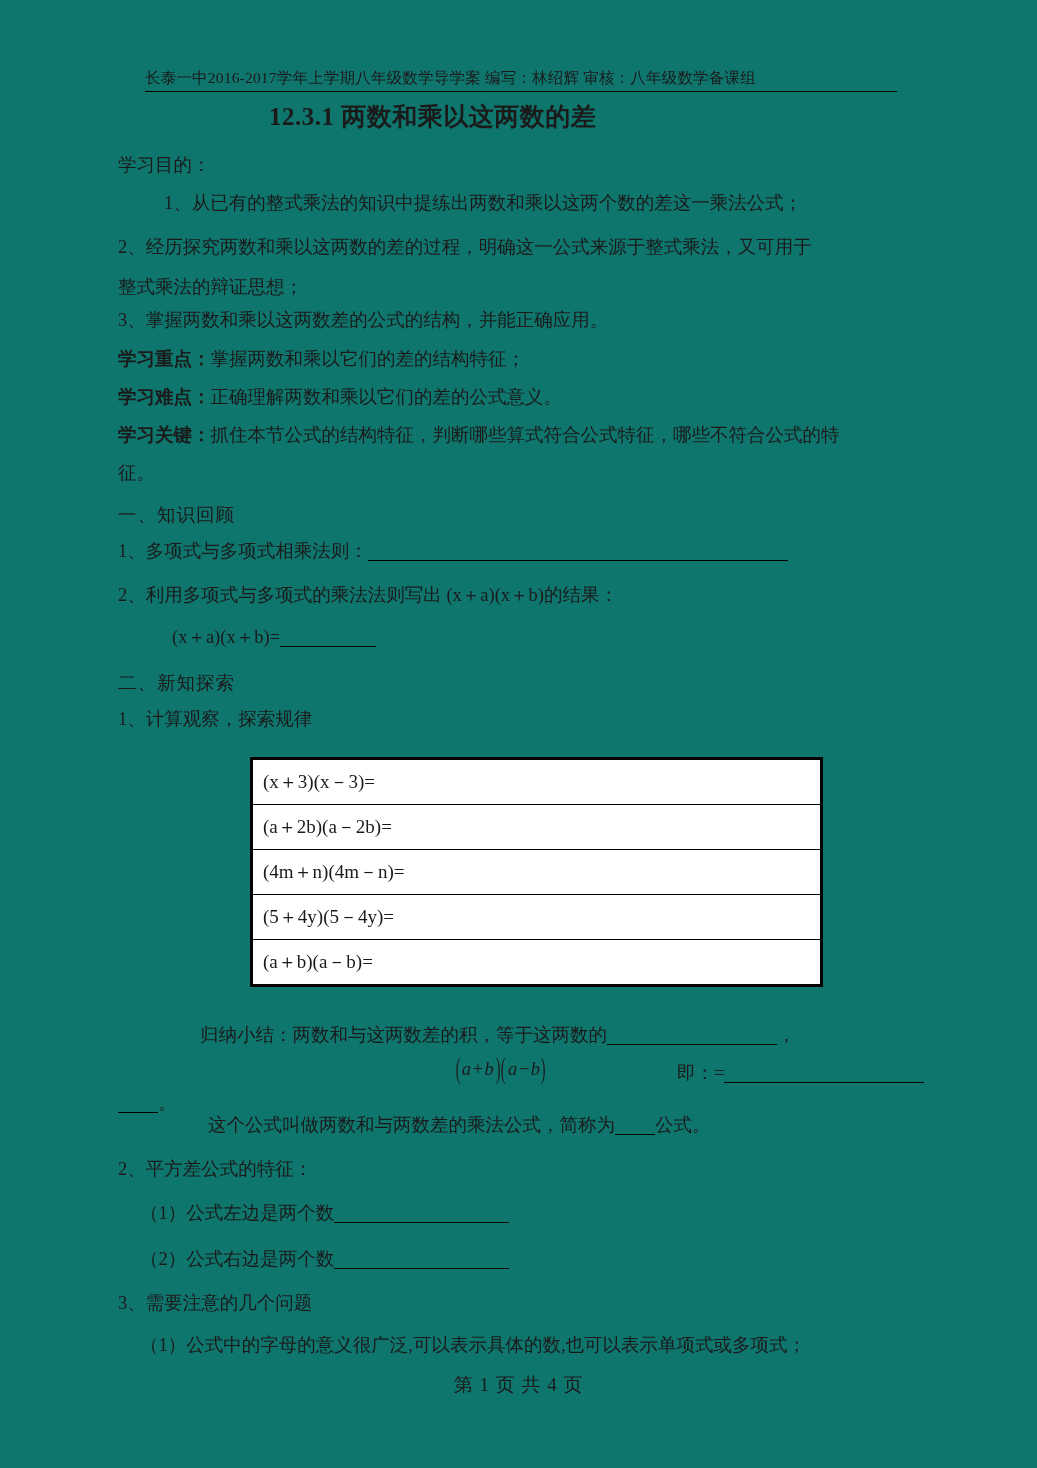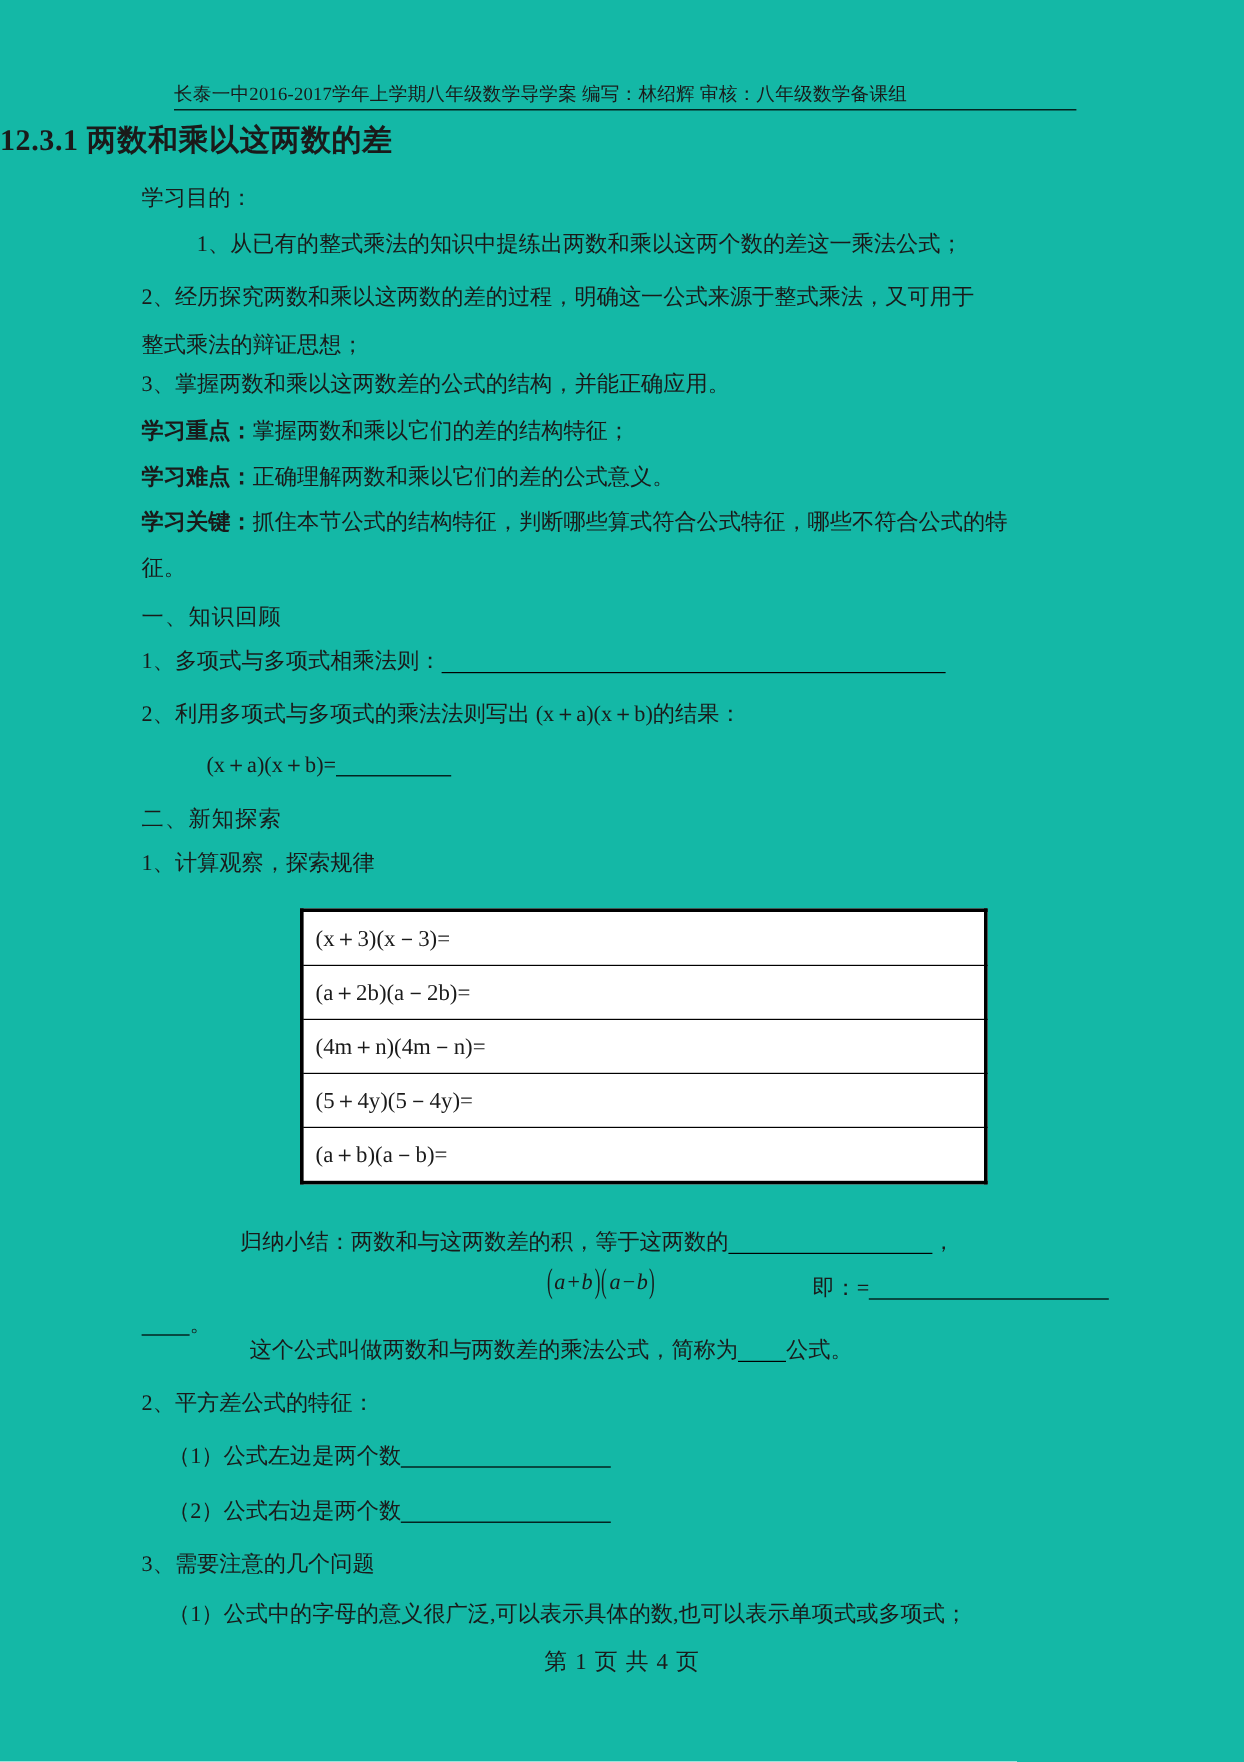--- a/index.html
+++ b/index.html
@@ -8,21 +8,21 @@
     background: #ffffff;
   }
   body {
     font-family: "Liberation Serif", "DejaVu Serif", serif;
     color: #1a1a1a;
   }
   .page {
     position: relative;
     width: 1037px;
     height: 1468px;
-    background: #14b8a6;
+    background: #0f766e;
     overflow: hidden;
     box-sizing: border-box;
   }
 
   
   .doc-header {
     position: absolute;
     left: 145px;
     top: 68px;
     width: 752px;
@@ -31,20 +31,21 @@
     border-bottom: 1.2px solid #000;
     padding-bottom: 2px;
     white-space: nowrap;
   }
 
   .doc-title {
     position: absolute;
     left: 0;
     top: 100px;
     width: 865px;
+    text-align: center;
     font-size: 25px;
     font-weight: bold;
     letter-spacing: 0.5px;
   }
   .bold { font-weight: bold; }
 
   .sec-head {
     font-weight: normal;
     font-size: 19.5px;
     height: 44px;

